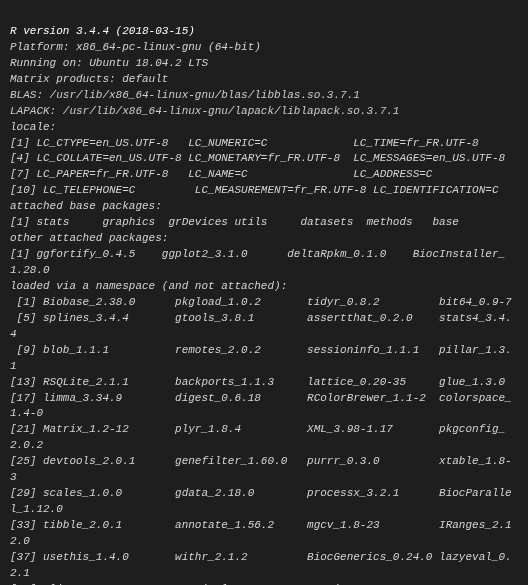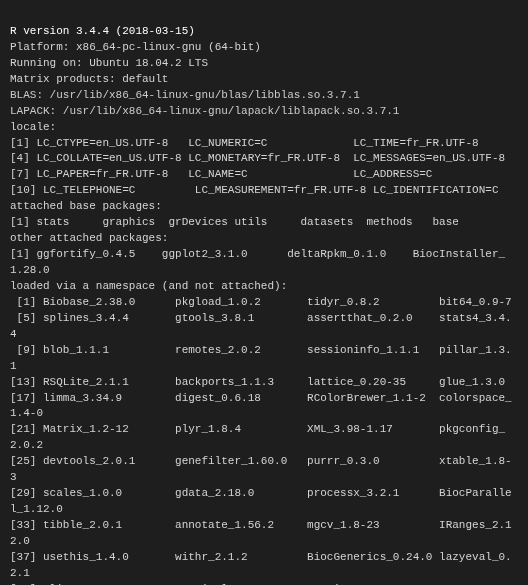--- a/index.html
+++ b/index.html
@@ -12,19 +12,20 @@
       min-height: 585px;
       padding: 8px 10px;
       line-height: 1.45;
     }
     .console-text {
       white-space: pre-wrap;
       word-break: break-all;
     }
     .line {
       display: block;
+      font-style: italic;
     }
   </style>
 </head>
 <body>
 
 <div class="console-text">
 <span class="line" style="color: rgb(255, 255, 255);">R version 3.4.4 (2018-03-15)</span><span class="line">Platform: x86_64-pc-linux-gnu (64-bit)</span><span class="line">Running on: Ubuntu 18.04.2 LTS</span><span class="line"></span><span class="line">Matrix products: default</span><span class="line" style="color: rgb(204, 204, 204);">BLAS: /usr/lib/x86_64-linux-gnu/blas/libblas.so.3.7.1</span><span class="line" style="color: rgb(204, 204, 204);">LAPACK: /usr/lib/x86_64-linux-gnu/lapack/liblapack.so.3.7.1</span><span class="line"></span><span class="line">locale:</span><span class="line">[1] LC_CTYPE=en_US.UTF-8   LC_NUMERIC=C             LC_TIME=fr_FR.UTF-8</span><span class="line">[4] LC_COLLATE=en_US.UTF-8 LC_MONETARY=fr_FR.UTF-8  LC_MESSAGES=en_US.UTF-8</span><span class="line">[7] LC_PAPER=fr_FR.UTF-8   LC_NAME=C                LC_ADDRESS=C</span><span class="line">[10] LC_TELEPHONE=C         LC_MEASUREMENT=fr_FR.UTF-8 LC_IDENTIFICATION=C</span><span class="line"></span><span class="line">attached base packages:</span><span class="line" style="color: rgb(212, 212, 212);">[1] stats     graphics  grDevices utils     datasets  methods   base</span><span class="line"></span><span class="line">other attached packages:</span><span class="line" style="color: rgb(212, 212, 212);">[1] ggfortify_0.4.5    ggplot2_3.1.0      deltaRpkm_0.1.0    BiocInstaller_1.28.0</span><span class="line"></span><span class="line">loaded via a namespace (and not attached):</span><span class="line"> [1] Biobase_2.38.0      pkgload_1.0.2       tidyr_0.8.2         bit64_0.9-7</span><span class="line"> [5] splines_3.4.4       gtools_3.8.1        assertthat_0.2.0    stats4_3.4.4</span><span class="line"> [9] blob_1.1.1          remotes_2.0.2       sessioninfo_1.1.1   pillar_1.3.1</span><span class="line">[13] RSQLite_2.1.1       backports_1.1.3     lattice_0.20-35     glue_1.3.0</span><span class="line">[17] limma_3.34.9        digest_0.6.18       RColorBrewer_1.1-2  colorspace_1.4-0</span><span class="line">[21] Matrix_1.2-12       plyr_1.8.4          XML_3.98-1.17       pkgconfig_2.0.2</span><span class="line">[25] devtools_2.0.1      genefilter_1.60.0   purrr_0.3.0         xtable_1.8-3</span><span class="line">[29] scales_1.0.0        gdata_2.18.0        processx_3.2.1      BiocParallel_1.12.0</span><span class="line">[33] tibble_2.0.1        annotate_1.56.2     mgcv_1.8-23         IRanges_2.12.0</span><span class="line">[37] usethis_1.4.0       withr_2.1.2         BiocGenerics_0.24.0 lazyeval_0.2.1</span><span class="line">[41] cli_0.1.0           survival_2.41-3     magrittr_1.5        crayon_1.3.4</span></div>
 
 </body></html>

